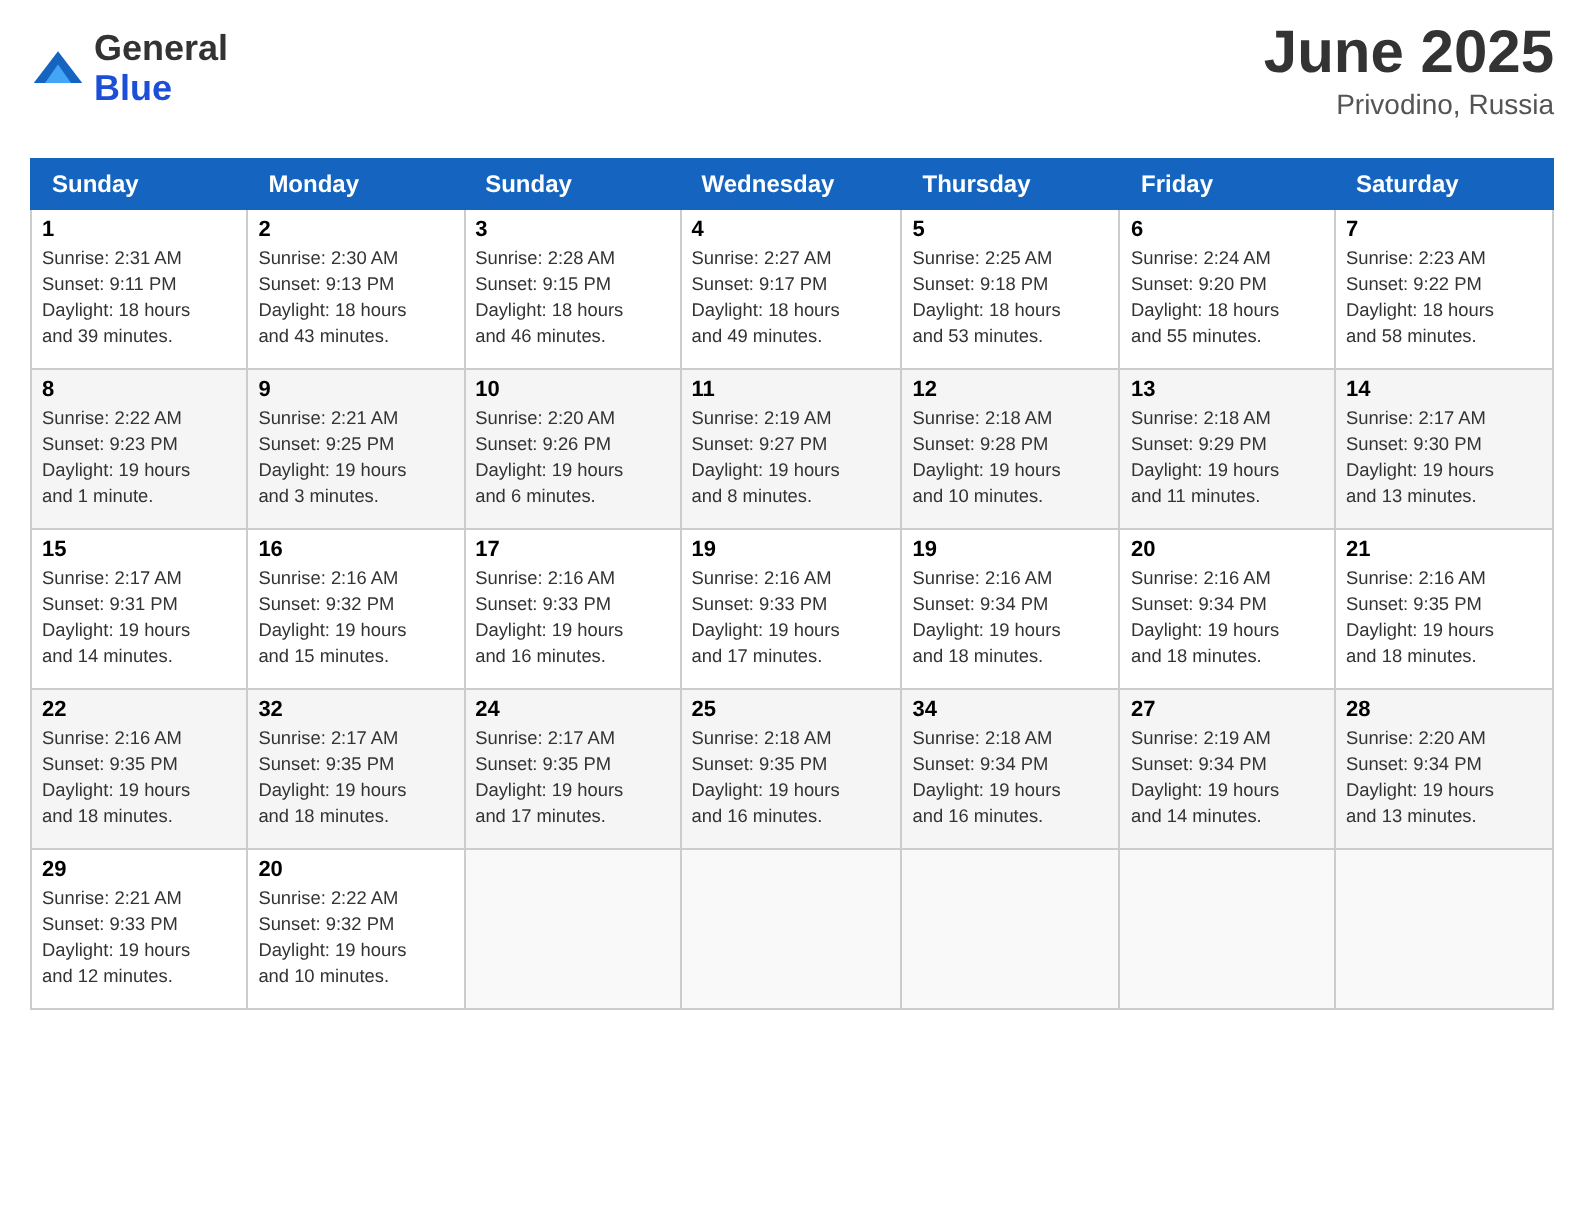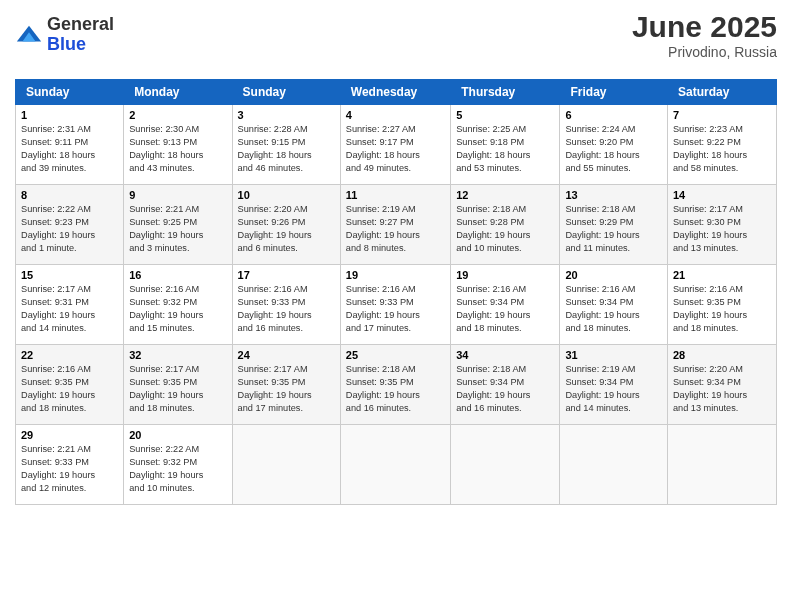--- a/index.html
+++ b/index.html
@@ -228,21 +228,21 @@
           </td>
           <td>
             <span class="day-num">25</span>
             <div class="day-info">Sunrise: 2:18 AM<br>Sunset: 9:35 PM<br>Daylight: 19 hours<br>and 16 minutes.</div>
           </td>
           <td>
             <span class="day-num">34</span>
             <div class="day-info">Sunrise: 2:18 AM<br>Sunset: 9:34 PM<br>Daylight: 19 hours<br>and 16 minutes.</div>
           </td>
           <td>
-            <span class="day-num">31</span>
+            <span class="day-num">27</span>
             <div class="day-info">Sunrise: 2:19 AM<br>Sunset: 9:34 PM<br>Daylight: 19 hours<br>and 14 minutes.</div>
           </td>
           <td>
             <span class="day-num">28</span>
             <div class="day-info">Sunrise: 2:20 AM<br>Sunset: 9:34 PM<br>Daylight: 19 hours<br>and 13 minutes.</div>
           </td>
         </tr>
         <tr>
           <td>
             <span class="day-num">29</span>

